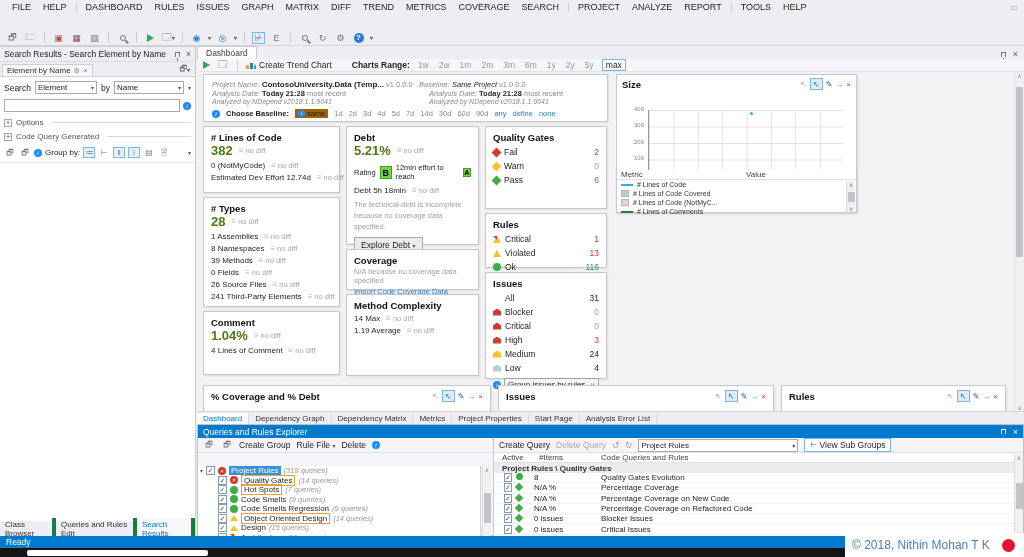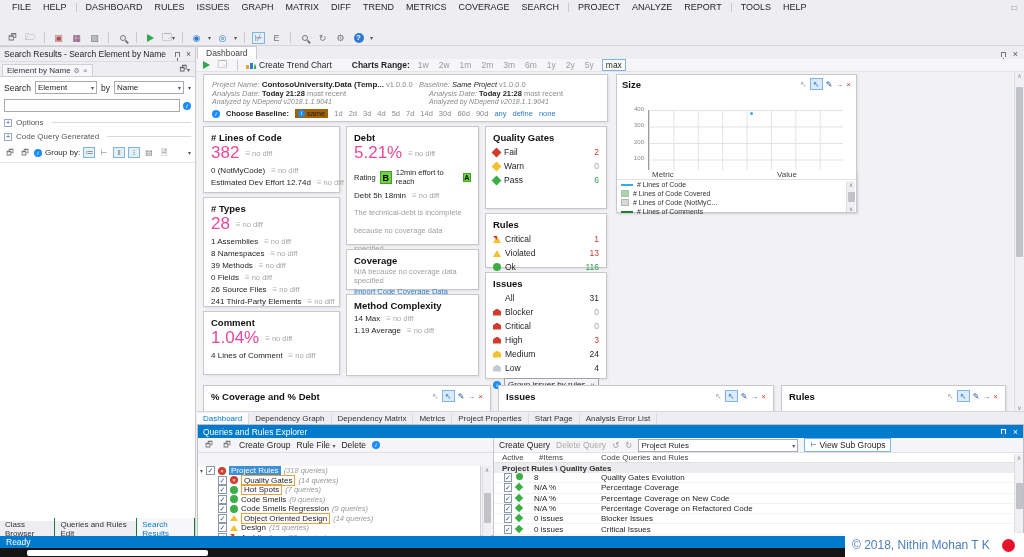--- a/index.html
+++ b/index.html
@@ -35,34 +35,34 @@
   .lp-tabrow{height:15px;background:#eeeef2;display:flex;align-items:flex-end;padding:0 2px;border-bottom:1px solid #cfcfd6}
   .lp-tab{background:#f7f7f9;border:1px solid #cfcfd6;border-bottom:none;font-size:8px;padding:1px 4px;display:flex;align-items:center;gap:3px;color:#333}
   .lp-body{background:#fff;height:445px;position:relative}
   .combo{border:1px solid #a8a8b0;background:#fff;height:13px;display:flex;align-items:center;font-size:8px;padding:0 2px;justify-content:space-between}
   .caret{font-size:6px;color:#555}
   .expbox{width:8px;height:8px;border:1px solid #9aa7c0;color:#2b579a;font-size:7px;line-height:6px;text-align:center;background:#fff}
   .hline{flex:1;border-top:1px solid #d8d8de;margin-left:4px}
   .gtico{width:12px;height:11px;border:1px solid transparent;display:inline-flex;align-items:center;justify-content:center;font-size:8px;color:#777}
   .gtico.on{border-color:#7eb4ea;background:#e4f1fb}
   .lp-tabs{left:0;top:521px;width:196px;height:15px;background:#eeeef2;display:flex;align-items:center;font-size:8px;border-right:1px solid #ccc}
-  .lp-btab{padding:2px 5px;border-right:1px solid #15803d;color:#333}
+  .lp-btab{padding:2px 5px;border-right:4px solid #15803d;color:#333}
   .lp-btab.sel{color:#007acc;background:#f7f7f9}
   
   .doctabs{left:197px;top:46px;width:827px;height:13px;background:#eeeef2;display:flex;align-items:flex-end}
   .doctab{background:#fcfcfc;border:1px solid #ccc;border-bottom:none;font-size:8.5px;padding:1px 8px;color:#444}
   .pin{width:5px;height:5px;border:1px solid #777;border-bottom:none;position:relative;display:inline-block}
   .pin::after{content:"";position:absolute;left:1px;top:5px;width:1px;height:3px;background:#777}
   .dashbar{left:197px;top:59px;width:827px;height:13px;background:#f6f6f8;border-bottom:1px solid #e2e2e8;display:flex;align-items:center;padding:0 6px;gap:6px;font-size:8.5px}
   .range{color:#9a9a9a;padding:0 2px}
   .range.max{color:#222;border:1px solid #7eb4ea;background:#fff;padding:0 3px}
   .content{left:197px;top:72px;width:827px;height:339px;background:#f2f2f4;overflow:hidden}
   .card{position:absolute;background:#fff;border:1px solid #c8c8cc;box-shadow:1px 1px 2px rgba(0,0,0,.08);padding:5px 7px;font-size:8.5px}
   .ct{font-weight:bold;font-size:9.5px;color:#111}
-  .bigv{font-weight:normal;font-size:17px;color:#ec4899}
+  .bigv{font-weight:bold;font-size:13px;color:#4d7c0f}
   .row{margin-top:3px;white-space:nowrap}
   .qgrow{display:flex;align-items:center;margin-top:4px;gap:4px}
   .qgval{margin-left:auto;width:26px;text-align:right}
   .diam{width:7px;height:7px;transform:rotate(45deg);display:inline-block}
   .d-red{background:#d23b2e}.d-yel{background:#f2c230}.d-grn{background:#3dae46}
   .tri{width:0;height:0;border-left:4px solid transparent;border-right:4px solid transparent;border-bottom:7px solid #f2c230;display:inline-block;position:relative}
   .tricrit::after{content:"";position:absolute;left:-4px;top:0px;width:0;height:0;border-left:4px solid transparent;border-top:4px solid #d23b2e}
   .okc{width:8px;height:8px;border-radius:50%;background:#3dae46;display:inline-block}
   .sev{width:8px;height:7px;display:inline-block;clip-path:polygon(50% 0,100% 38%,100% 100%,0 100%,0 38%)}
   .s-red{background:#d23b2e}.s-yel{background:#f2c230}.s-gray{background:#c4cad1}
@@ -366,21 +366,21 @@
           <span class="eq">≡</span>
           <span class="nd">no diff</span>
         </div>
       <div class="f" style="margin-top:5px;gap:4px;font-size:7.5px">
         <span>Rating</span>
         <span class="ratebox" style="width:13px;height:13px;font-size:9px;line-height:12px">B</span>
         <span>12min effort to reach</span>
         <span class="ratebox" style="width:9px;height:9px;font-size:7px;line-height:8px">A</span>
       </div>
       <div class="f" style="margin-top:5px;font-size:8px"><span>Debt</span>&nbsp;<span>5h 18min</span><span class="eq">≡</span><span class="nd">no diff</span></div>
-      <div style="margin-top:4px;font-size:7.5px;color:#a0a0a0;line-height:18px">The technical-debt is incomplete because no coverage data specified.</div>
+      <div style="margin-top:4px;font-size:7.5px;color:#a0a0a0;line-height:11px">The technical-debt is incomplete because no coverage data specified.</div>
       <div style="margin-top:5px"><span class="btn"><span>Explore Debt</span> <span class="caret">▾</span></span></div>
     </div>
 
     <div class="card" style="left:149px;top:177px;width:133px;height:41px">
       <div class="ct">Coverage</div>
       <div style="font-size:7.5px;color:#a0a0a0;margin-top:1px">N/A because no coverage data specified</div>
       <div class="link" style="font-size:7.5px;margin-top:2px">Import Code Coverage Data</div>
     </div>
 
     <div class="card" style="left:149px;top:222px;width:133px;height:82px">
@@ -498,21 +498,21 @@
         <span class="xlab"><span>Thu Jun</span><br><span>28 00:00</span></span>
         <span class="xlab"><span>Thu Jun</span><br><span>28 06:00</span></span>
         <span class="xlab"><span>Thu Jun</span><br><span>28 12:00</span></span>
         <span class="xlab"><span>Thu Jun</span><br><span>28 18:00</span></span>
       </div>
       <div style="margin-left:70px;width:110px;height:3px;border-left:1px solid #999;border-right:1px solid #999;border-bottom:1px solid #999"></div>
       <div style="margin-left:70px;width:110px;text-align:center;font-size:5.5px;color:#888">v1.0</div>
     </div>
 
     <div class="card" style="left:419px;top:98px;width:241px;height:43px;padding:0;border-top:none">
-      <div class="grid-hdr" style="padding-left:35px">
+      <div class="grid-hdr" style="padding-left:4px">
         <span style="width:125px">Metric</span>
         <span>Value</span>
       </div>
       <div class="legrow">
           <span class="sw-line" style="background:#33ace2"></span>
           <span># Lines of Code</span>
         </div>
       <div class="legrow">
           <span class="sw-box" style="background:#a5d9a5"></span>
           <span># Lines of Code Covered</span>

